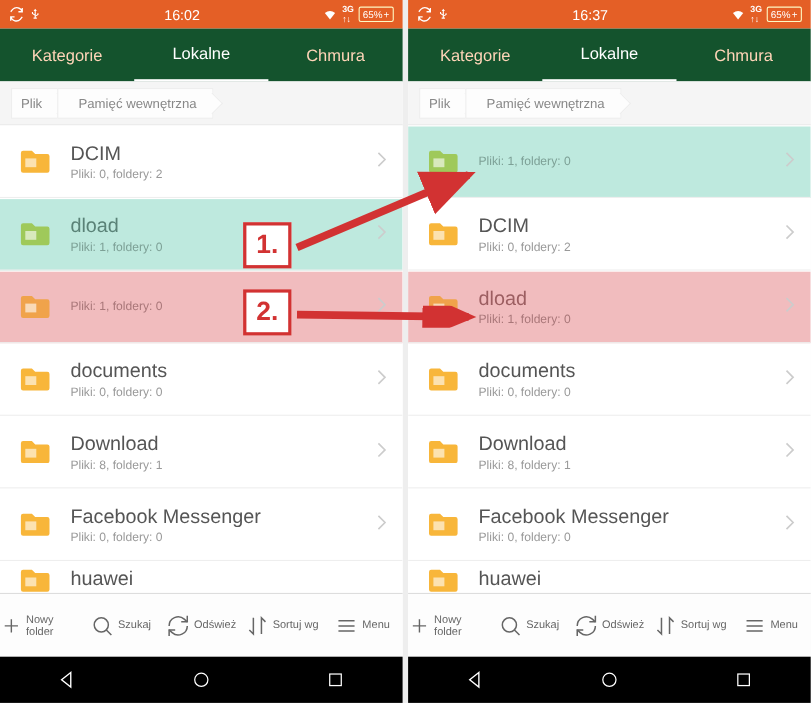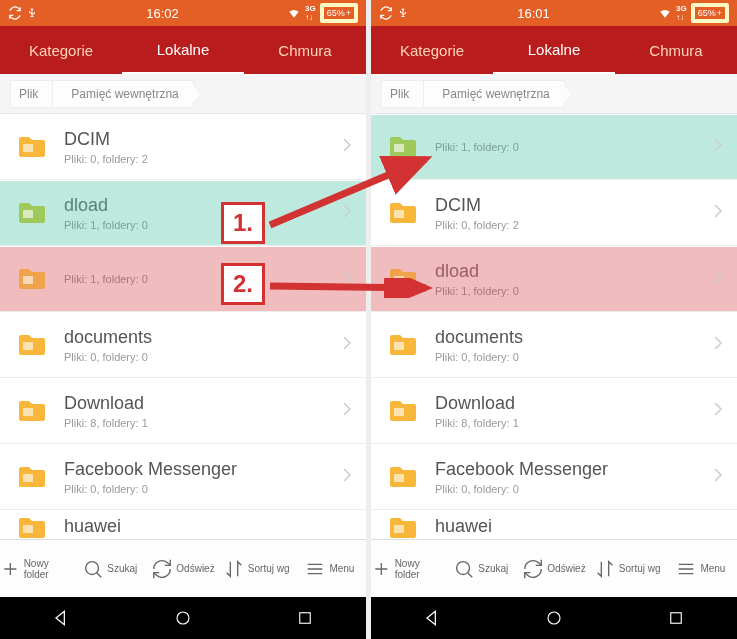--- a/index.html
+++ b/index.html
@@ -4,21 +4,21 @@
 <style>
   * { box-sizing: border-box; margin: 0; padding: 0; }
   body { font-family: -apple-system, Helvetica, Arial, sans-serif; background: #eee; position: relative; width: 737px; height: 639px; }
   .screens { display: flex; gap: 5px; }
   .phone { width: 424px; height: 639px; background: #fff; display: flex; flex-direction: column; position: relative; }
   .status-bar { background: #e45f26; color: #fff; display: flex; align-items: center; justify-content: space-between; height: 26px; padding: 0 8px; font-size: 12px; }
   .status-left { display: flex; align-items: center; gap: 4px; }
   .status-right { display: flex; align-items: center; gap: 4px; }
   .status-icon { display: inline-flex; }
   .clock { font-size: 13px; font-weight: 500; }
-  .tabs { background: #b91c1c; display: flex; height: 48px; }
+  .tabs { background: #14532d; display: flex; height: 48px; }
   .tab { flex: 1; display: flex; align-items: center; justify-content: center; color: #ffd5b8; font-size: 15px; cursor: pointer; }
   .tab.active { color: #fff; font-weight: 500; border-bottom: 2px solid #fff; }
   .breadcrumb { background: #f5f5f5; display: flex; align-items: center; height: 40px; padding: 0 10px; font-size: 12px; color: #888; gap: 0; border-bottom: 1px solid #e8e8e8;}
   .bc-seg { display: flex; align-items: center; height: 28px; padding: 0 14px 0 8px; position: relative; background:#fdfdfd; border:1px solid #eee;}
   .bc-seg + .bc-seg { margin-left: -1px; }
   .bc-arrow { position:absolute; right:-7px; top:50%; transform:translateY(-50%) rotate(45deg); width:14px; height:14px; background:#fdfdfd; border-top:1px solid #eee; border-right:1px solid #eee;}
   .list { flex: 1; overflow: hidden; background: #fff; }
   .item { display: flex; align-items: center; height: 65px; padding: 0 14px 0 18px; border-bottom: 1px solid #eee; cursor: pointer; margin-top:1px; margin-bottom:1px;}
   .item .folder-ic { width: 28px; height: 22px; margin-right: 18px; display:flex; align-items:center; justify-content:center;}
   .item .info { flex: 1; }
@@ -36,21 +36,21 @@
   .bottom-bar { background: #fdfdfd; border-top: 1px solid #ddd; display: flex; height: 58px; }
   .bb-item { flex: 1; display: flex; flex-direction: row; align-items: center; justify-content: center; gap: 3px; color: #666; font-size: 10px; cursor: pointer; }
   .bb-item svg { color:#666; }
 
   .nav-bar { background: #000; height: 42px; display: flex; align-items: center; justify-content: space-around; }
   .nav-btn { width: 40px; height: 40px; display: flex; align-items: center; justify-content: center; color: #fff; cursor: pointer; }
 
   .mark { position: absolute; width: 44px; height: 42px; background: #fff; border: 3px solid #d23232; display: flex; align-items: center; justify-content: center; font-size: 24px; font-weight: bold; color: #d23232; z-index: 10; }
   .arrow { position: absolute; z-index: 9; }
 
-  .batt { display:inline-flex; align-items:center; border:4px solid #fef9c3; border-radius:2px; padding:1px 3px; font-size:9px; gap:1px;}
+  .batt { display:inline-flex; align-items:center; border:1px solid #fef9c3; border-radius:2px; padding:1px 3px; font-size:9px; gap:1px;}
 </style>
 </head>
 <body>
 
 <div class="screens">
 
   <div class="phone">
     <div class="status-bar">
       <div class="status-left">
         <span class="status-icon">
@@ -260,21 +260,21 @@
           <svg width="14" height="14" viewBox="0 0 24 24" fill="none" stroke="#fff" stroke-width="2">
               <path d="M21 2v6h-6M3 22v-6h6M21 8a9 9 0 0 0-15-3.7L3 8M3 16a9 9 0 0 0 15 3.7L21 16"></path>
             </svg>
         </span>
         <span class="status-icon">
           <svg width="12" height="12" viewBox="0 0 24 24" fill="#fff">
               <path d="M12 2l3 4h-2v8l3-2v-2h2v3l-5 3v2h2v2h-6v-2h2v-4l-5-3v-3h2v2l3 2V6h-2z"></path>
             </svg>
         </span>
       </div>
-      <span class="clock">16:01</span>
+      <span class="clock">16:37</span>
       <div class="status-right">
         <span class="status-icon">
           <svg width="14" height="14" viewBox="0 0 24 24" fill="#fff">
               <path d="M12 20l8-10a13 13 0 0 0-16 0z"></path>
             </svg>
         </span>
         <span class="status-icon" style="font-size:8px;font-weight:bold;">3G<br>↑↓</span>
         <span class="batt">
             <span>65%</span>
             <span>+</span>

